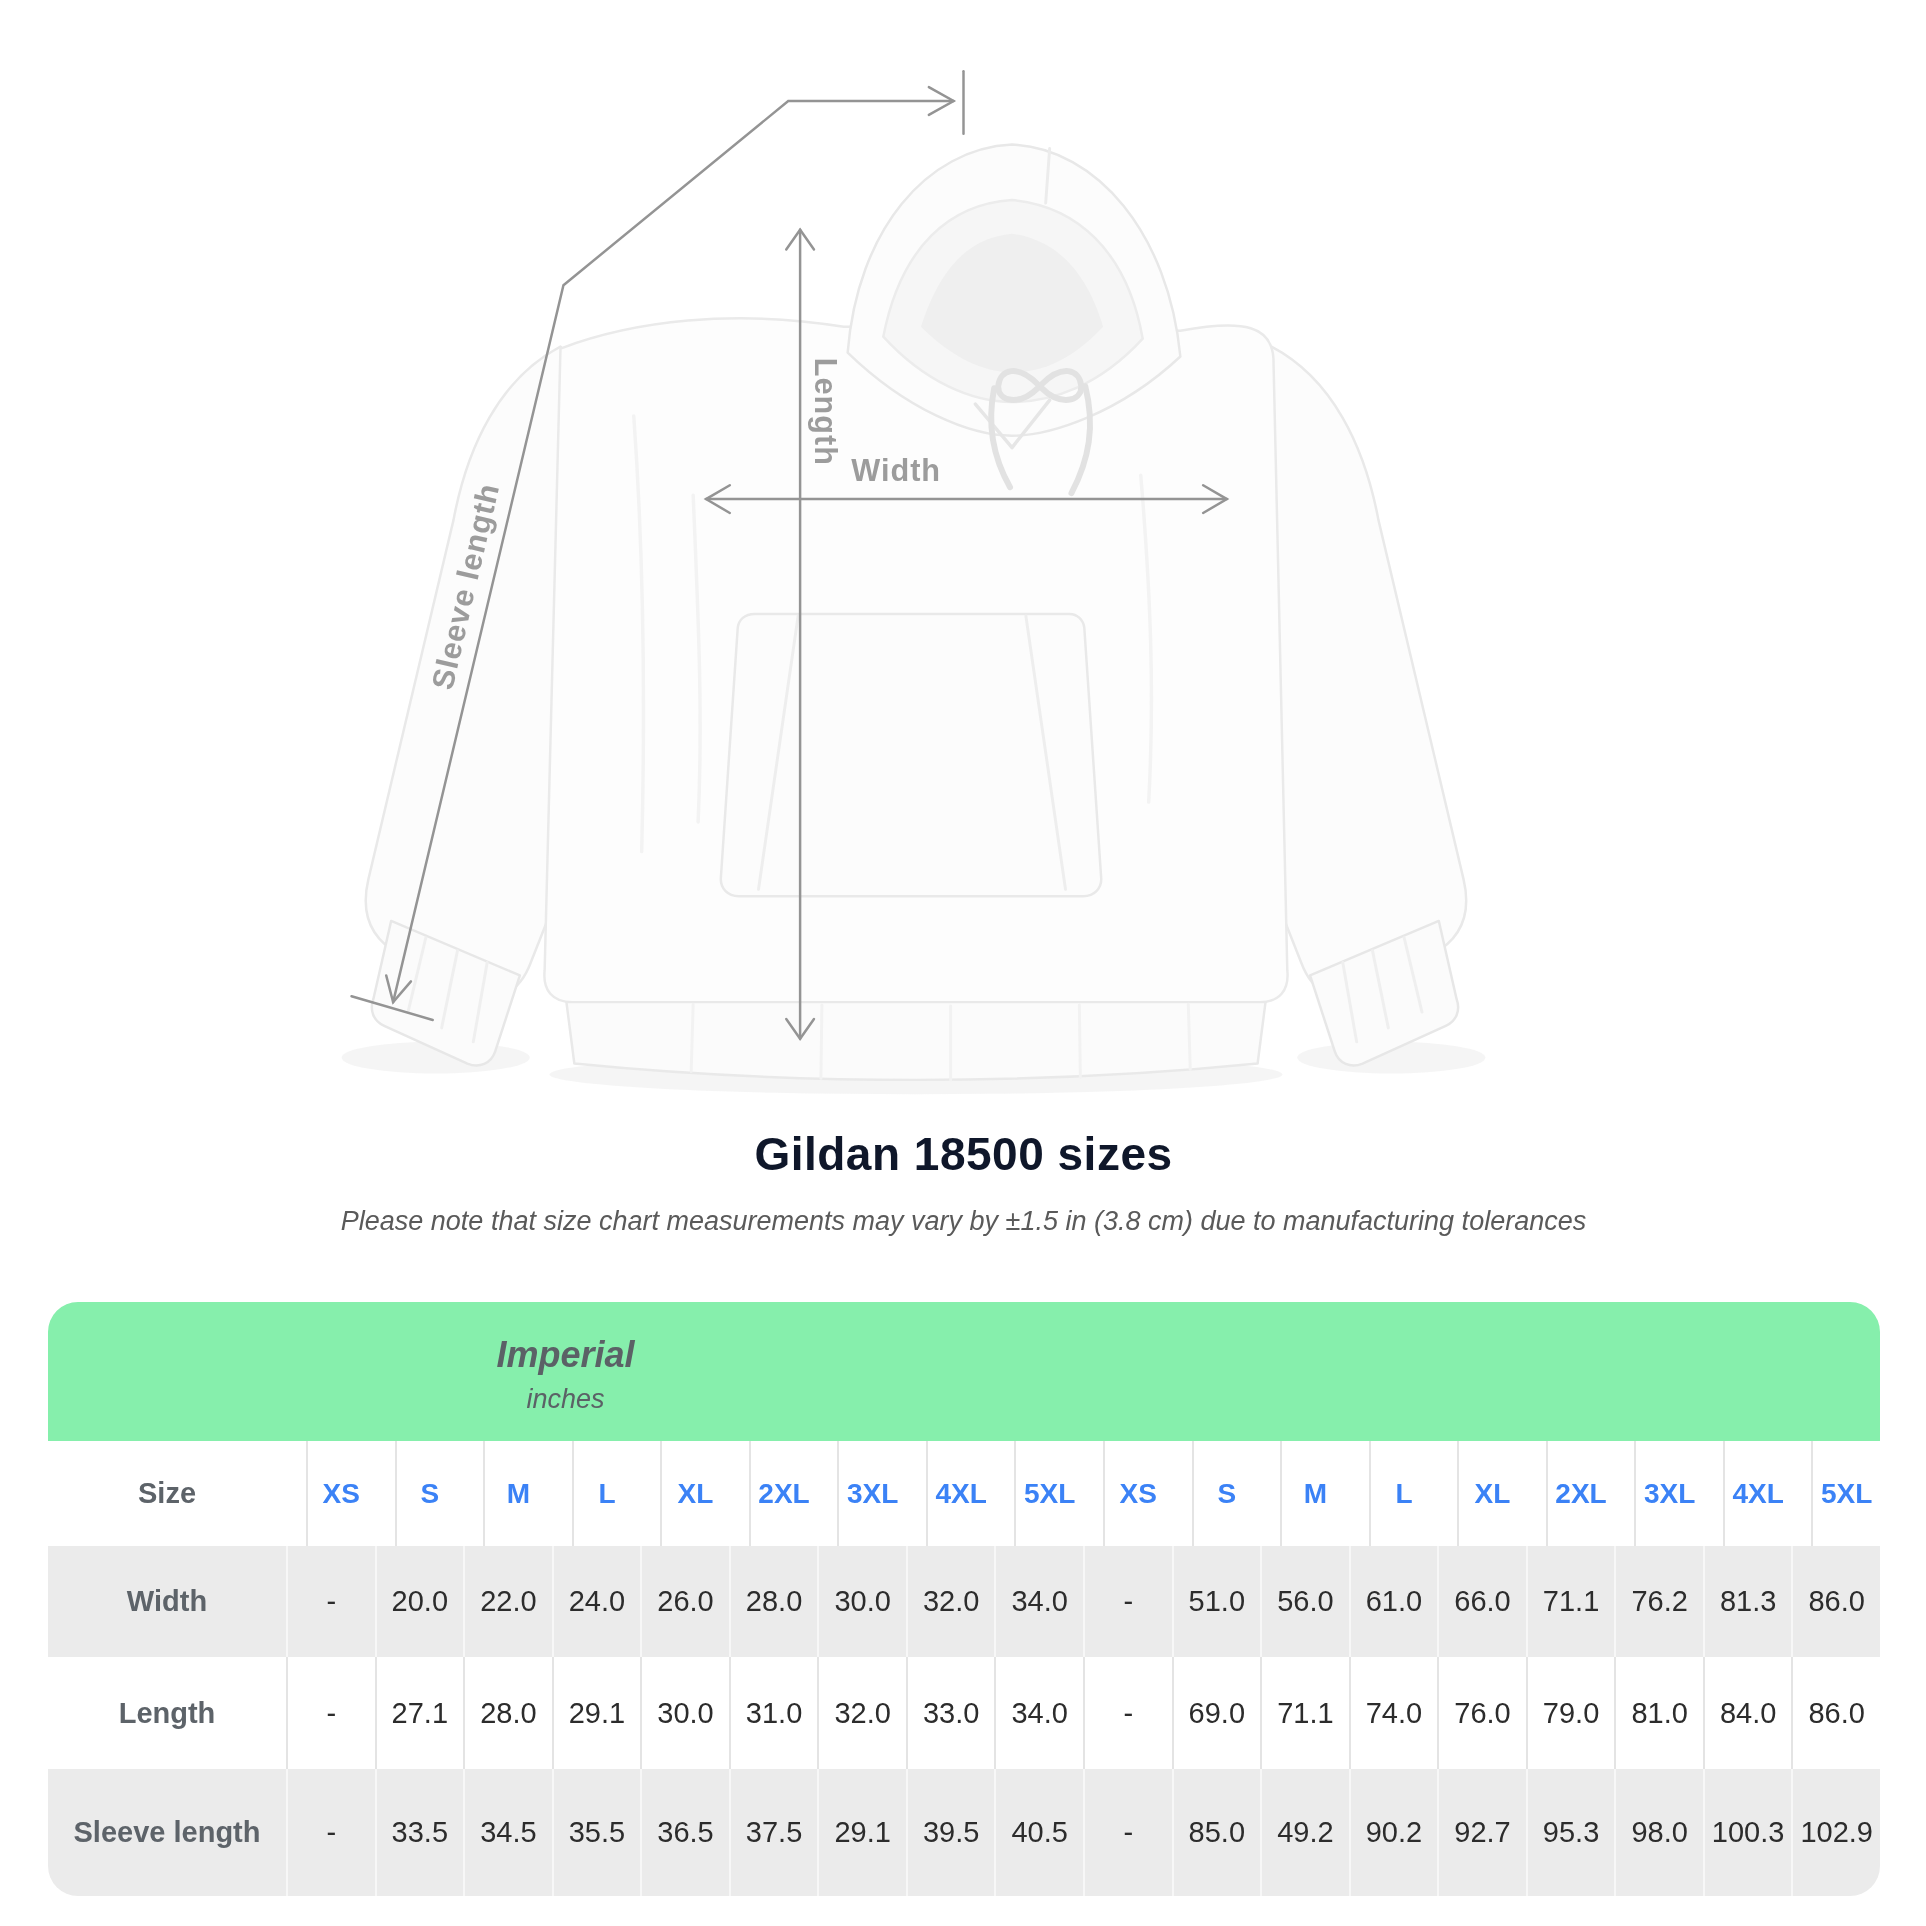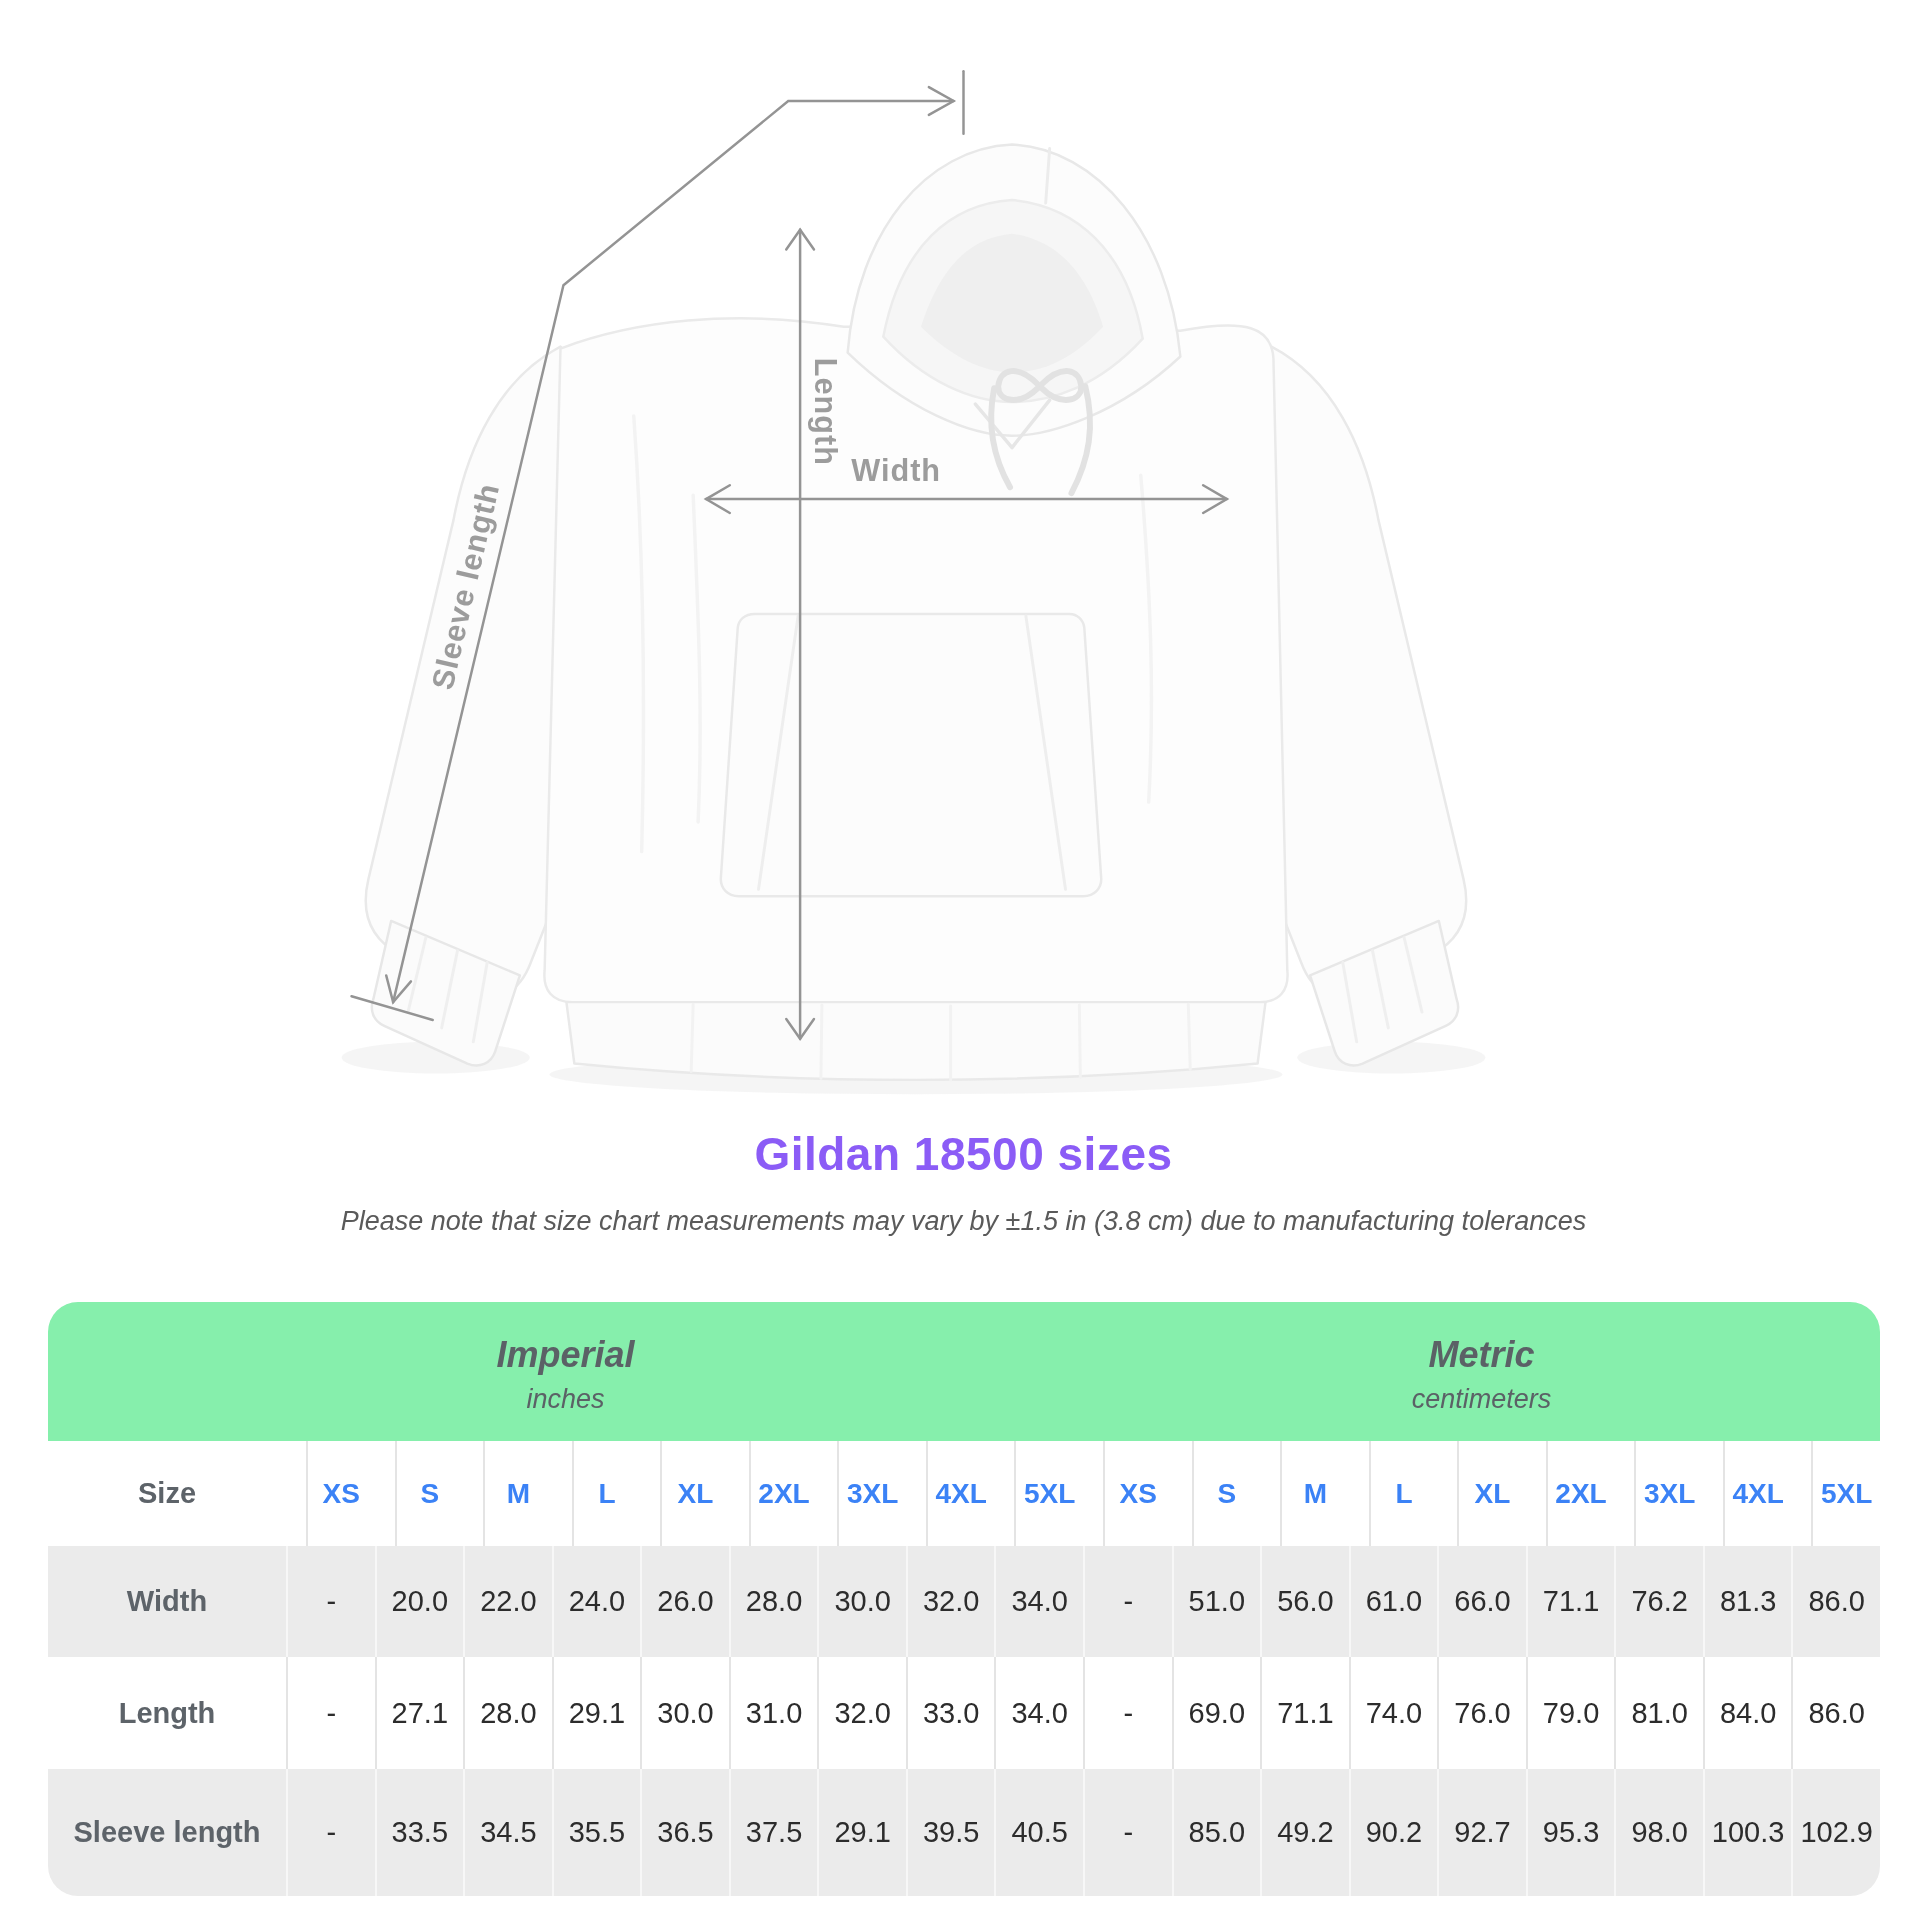--- a/index.html
+++ b/index.html
@@ -5,21 +5,21 @@
   html,body{margin:0;padding:0;background:#ffffff;}
   .page{position:relative;width:1927px;height:1927px;background:#ffffff;overflow:hidden;
         font-family:"Liberation Sans", sans-serif;}
   svg text{font-family:"Liberation Sans", sans-serif;}
 
   
   .diagram{position:absolute;left:0;top:0;}
 
   
   .title{position:absolute;left:0;top:1127px;width:100%;text-align:center;
-         font-size:46px;font-weight:bold;color:#8b5cf6;letter-spacing:0.5px;}
+         font-size:46px;font-weight:bold;color:#0f172a;letter-spacing:0.5px;}
   .subtitle{position:absolute;left:0;top:1206px;width:100%;text-align:center;
          font-size:27px;font-style:italic;color:#5a5a5a;}
 
   
   .size-table{position:absolute;left:48px;top:1302px;width:1832px;border-radius:30px;
               overflow:hidden;}
   .band{display:grid;grid-template-columns:238px repeat(18,1fr);height:139px;
         background:#86efac;}
   .band .ugroup{grid-row:1;display:flex;flex-direction:column;align-items:center;
         justify-content:center;padding-top:6px;}
@@ -137,24 +137,20 @@
   </svg>
 
   <div class="title">Gildan 18500 sizes</div>
   <div class="subtitle">Please note that size chart measurements may vary by ±1.5 in (3.8 cm) due to manufacturing tolerances</div>
 
   <div class="size-table">
     <div class="band">
       <div class="ugroup imp">
         <div class="uname">Imperial</div>
         <div class="uunit">inches</div>
-      </div>
-      <div class="ugroup met">
-        <div class="uname">Metric</div>
-        <div class="uunit">centimeters</div>
       </div>
     </div>
     <div id="tbody">
         <div class="trow row-sizes">
           <div class="cell rowlabel">Size</div>
           <div class="cell sizehead">XS</div>
           <div class="cell sizehead">S</div>
           <div class="cell sizehead">M</div>
           <div class="cell sizehead">L</div>
           <div class="cell sizehead">XL</div>

